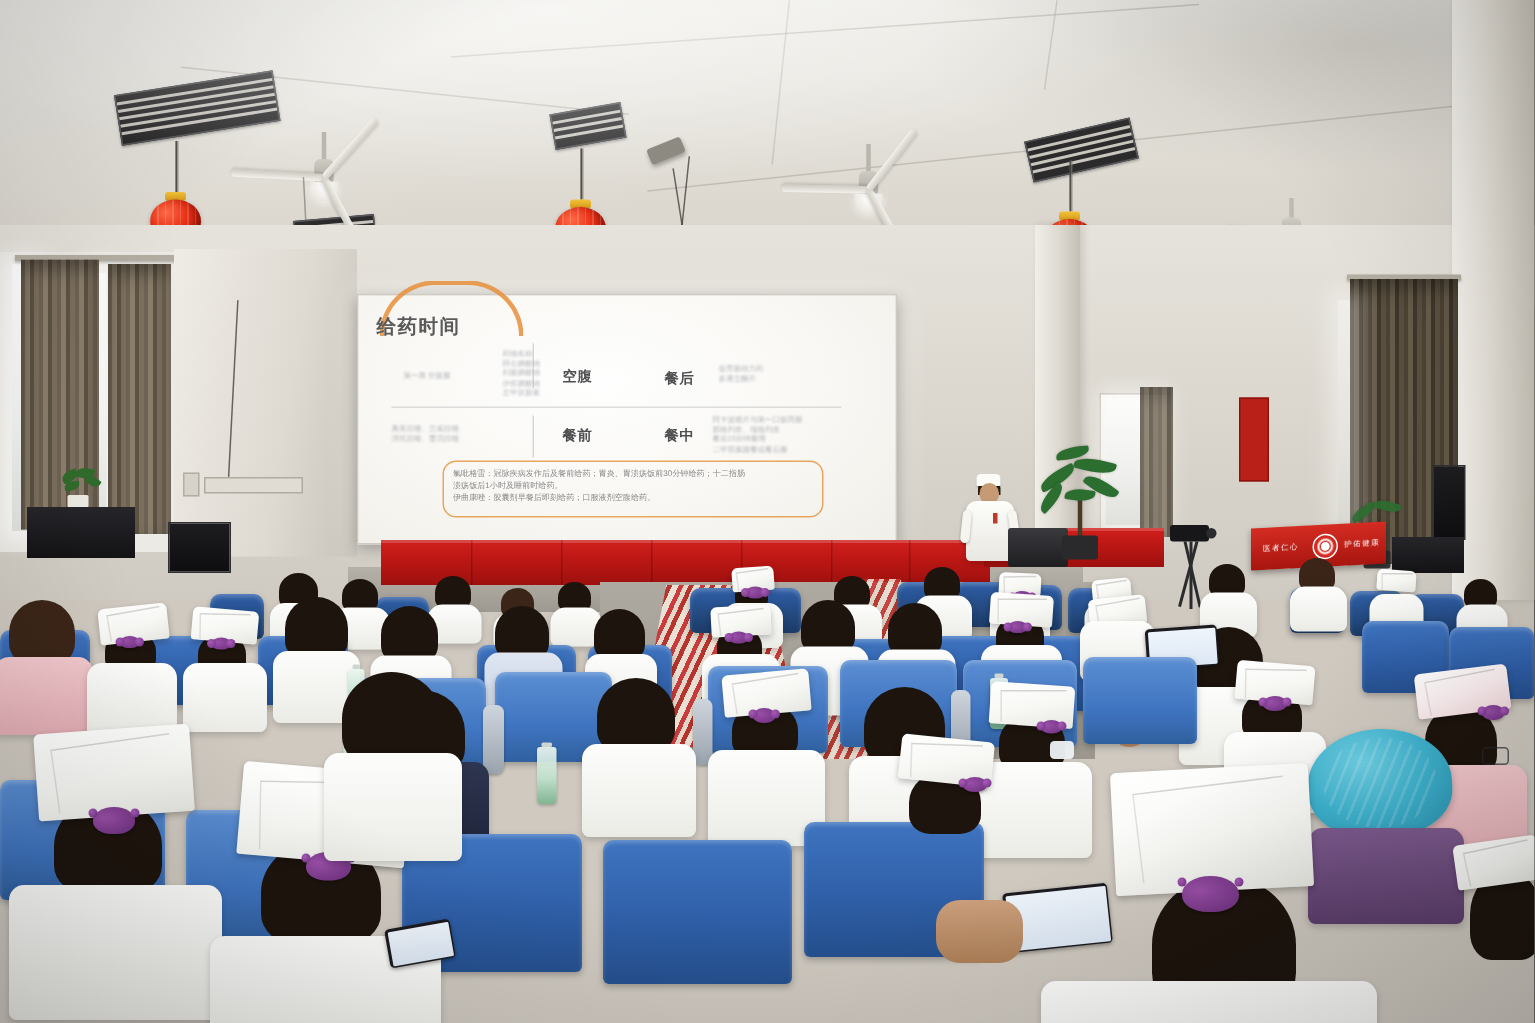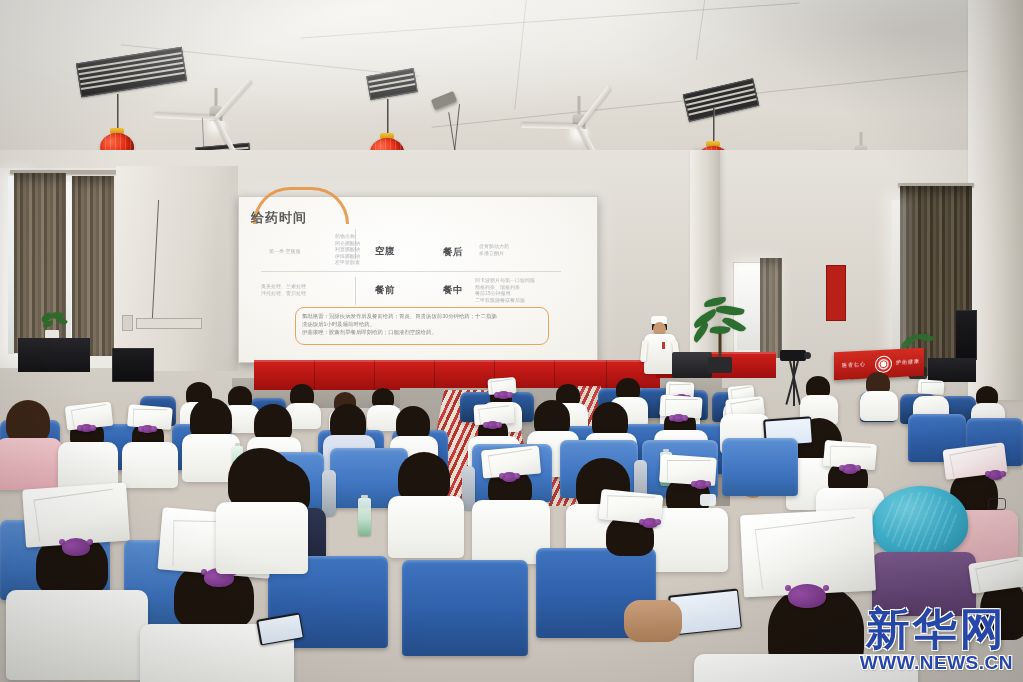--- a/index.html
+++ b/index.html
@@ -832,18 +832,14 @@
     <div class="bow" style="left:42px;top:26px;width:16px;height:10px;"></div>
   </div>
 
   <div class="person" style="left:970px;top:560px;">
     <div class="hair" style="left:10px;top:20px;width:48px;height:60px;"></div>
     <div class="nursecap" style="left:0;top:0;width:56px;height:30px;transform:rotate(-8deg);"></div>
   </div>
 
   <div class="vignette"></div>
 
-  <div class="watermark">
-    <div class="wm-cn">新华网</div>
-    <div class="wm-en">WWW.NEWS.CN</div>
-  </div>
 
 </div>
 
 </body></html>

